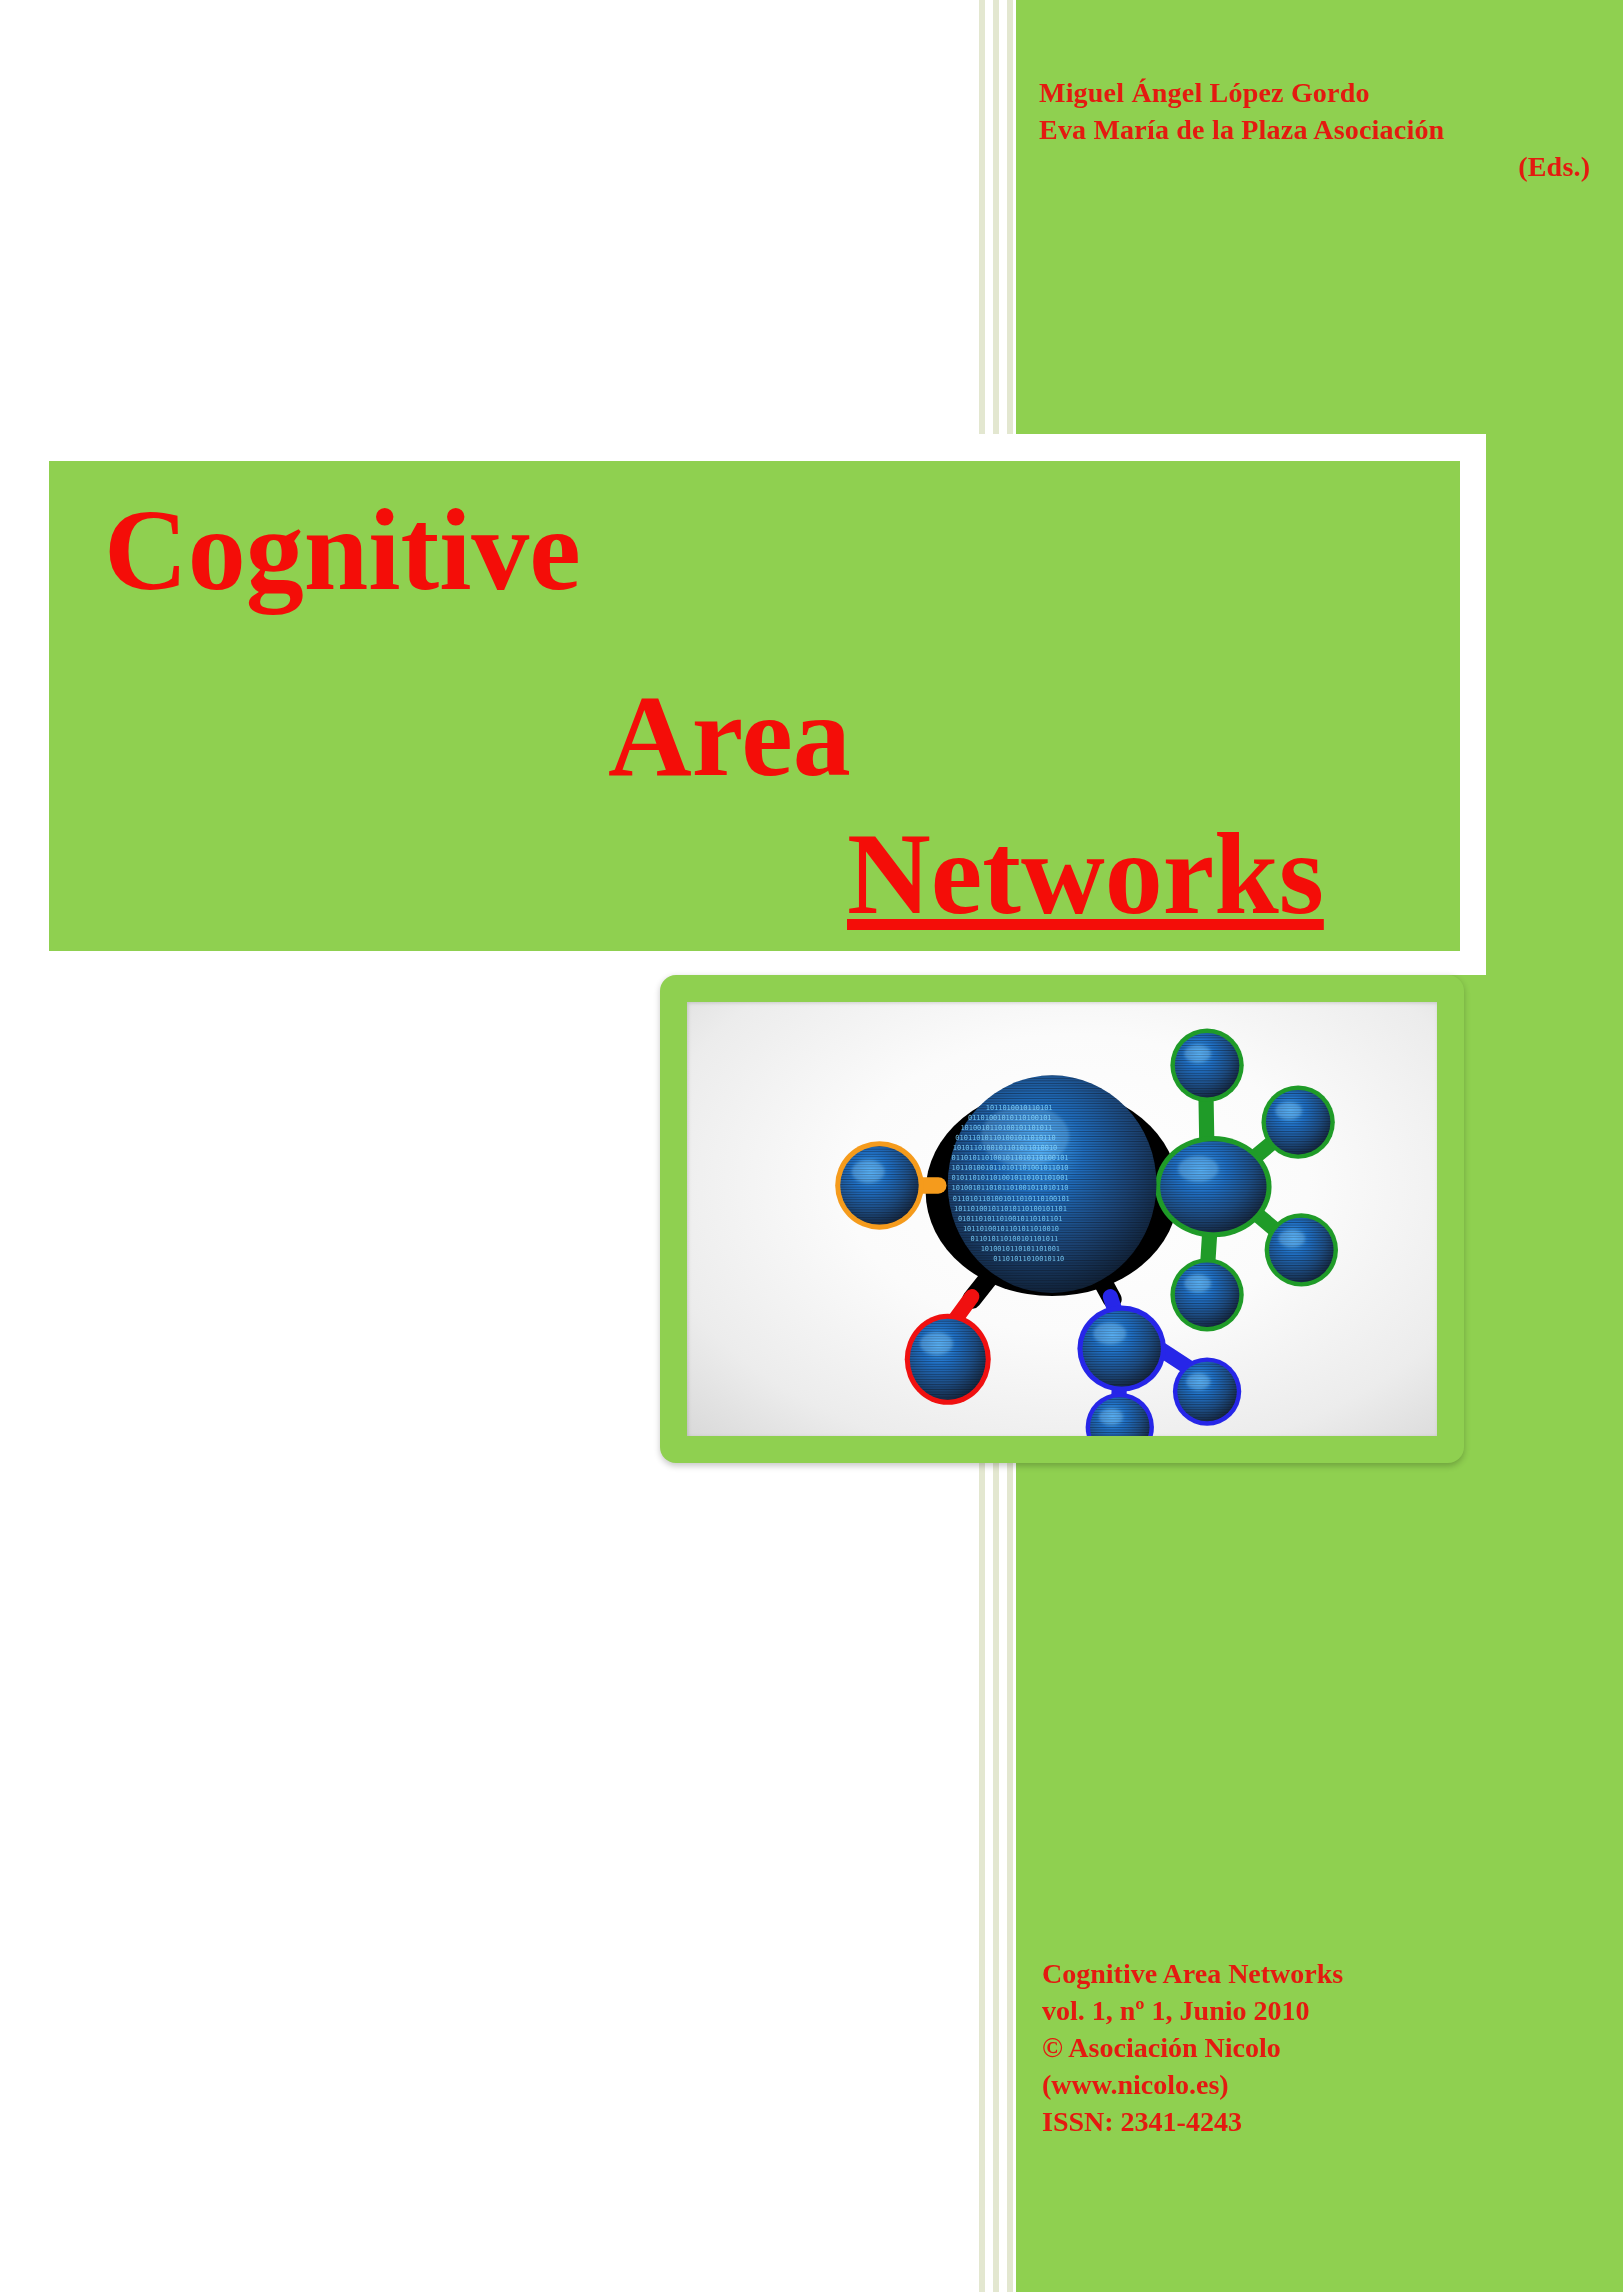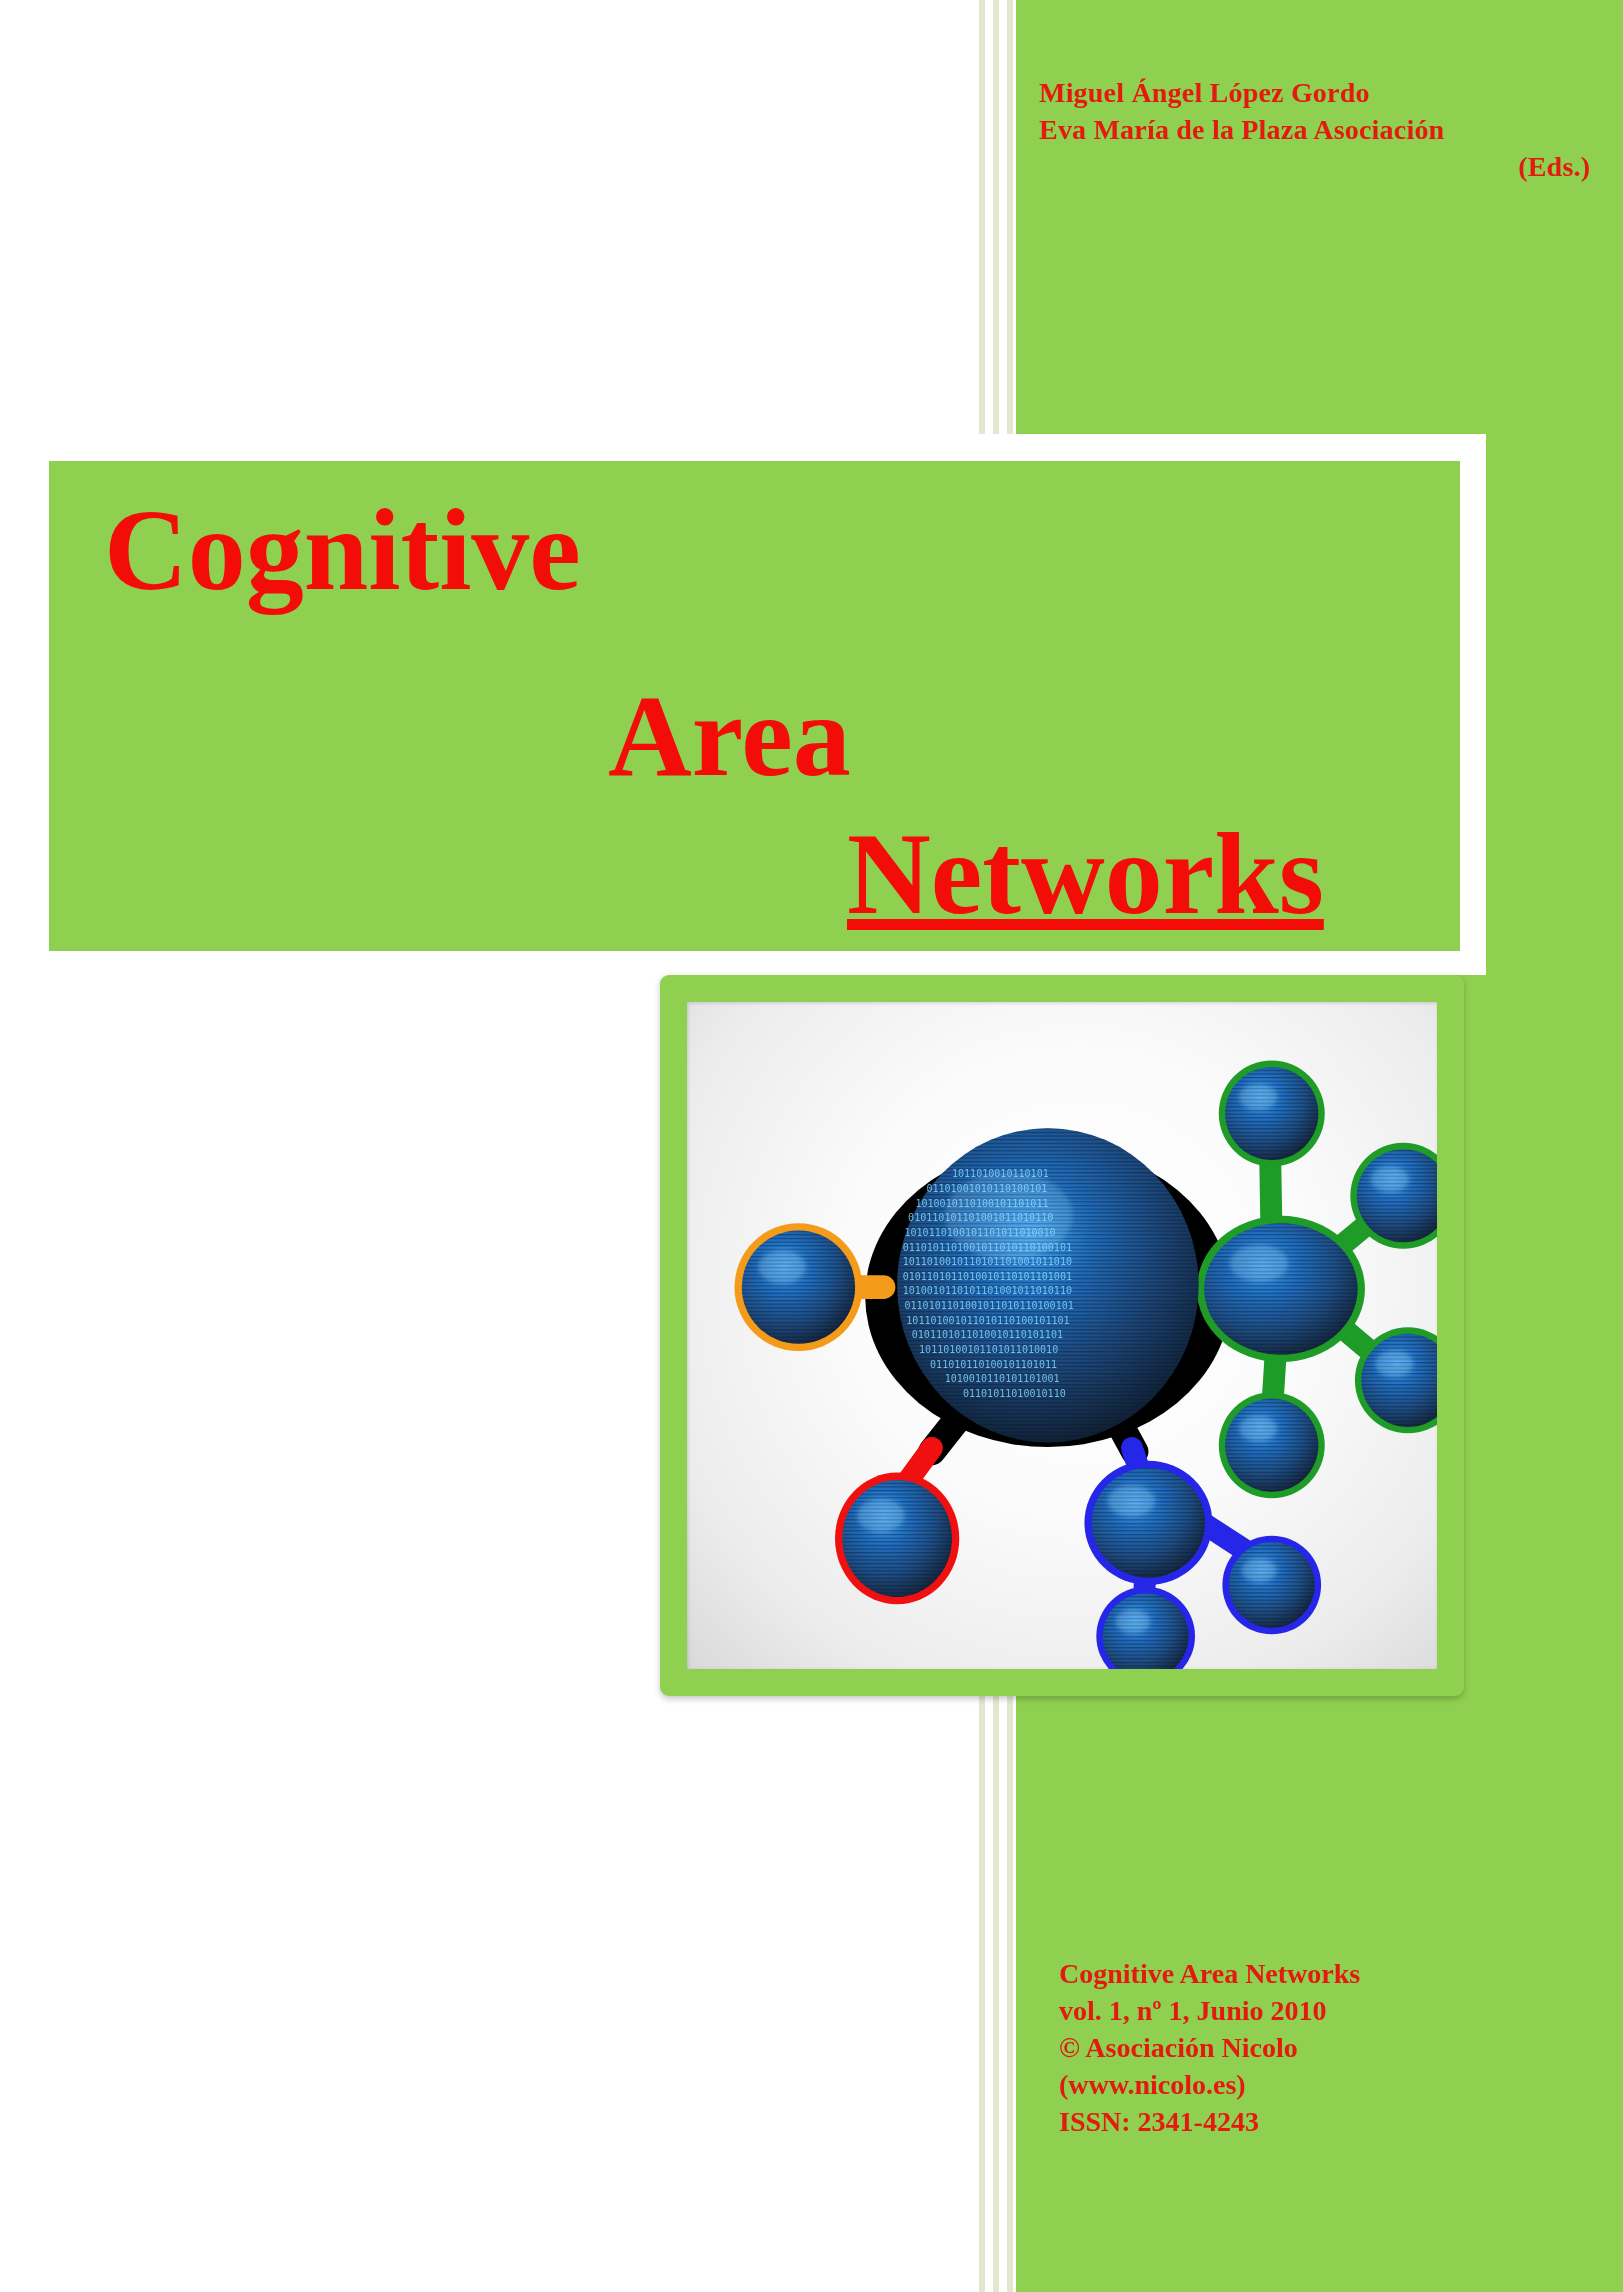--- a/index.html
+++ b/index.html
@@ -82,23 +82,23 @@
   #title-1 { left: 104px;  top: 492px; }
   #title-2 { left: 608px;  top: 659px; margin-top: 19px; }
   #title-3 { left: 847px;  top: 816px; text-decoration: underline; }
 
   
   #image-panel {
     position: absolute;
     left: 660px;
     top: 975px;
     width: 804px;
-    height: 721px;
+    height: 488px;
     background: #8fd050;
-    border-radius: 9px;
+    border-radius: 16px;
     box-shadow: 0 2.9px 6.9px rgba(0,0,0,.22);
     padding: 27.4px;
     box-sizing: border-box;
   }
   #image-inner {
     position: relative;
     width: 100%;
     height: 100%;
     background:
       radial-gradient(ellipse at 52% 42%, #ffffff 0%, #fbfbfb 42%, #ececec 78%, #d9d9d9 100%);
@@ -110,21 +110,20 @@
   
   #footer {
     position: absolute;
     left: 1042px;
     top: 1955px;
     width: 559px;
     color: #e41a10;
     font-weight: bold;
     font-size: 28px;
     line-height: 37px;
-    margin-left: 17px;
   }
 </style>
 </head>
 <body>
 
 <div id="cover">
 
   <div class="stripe s1"></div>
   <div class="stripe s2"></div>
   <div class="stripe s3"></div>

